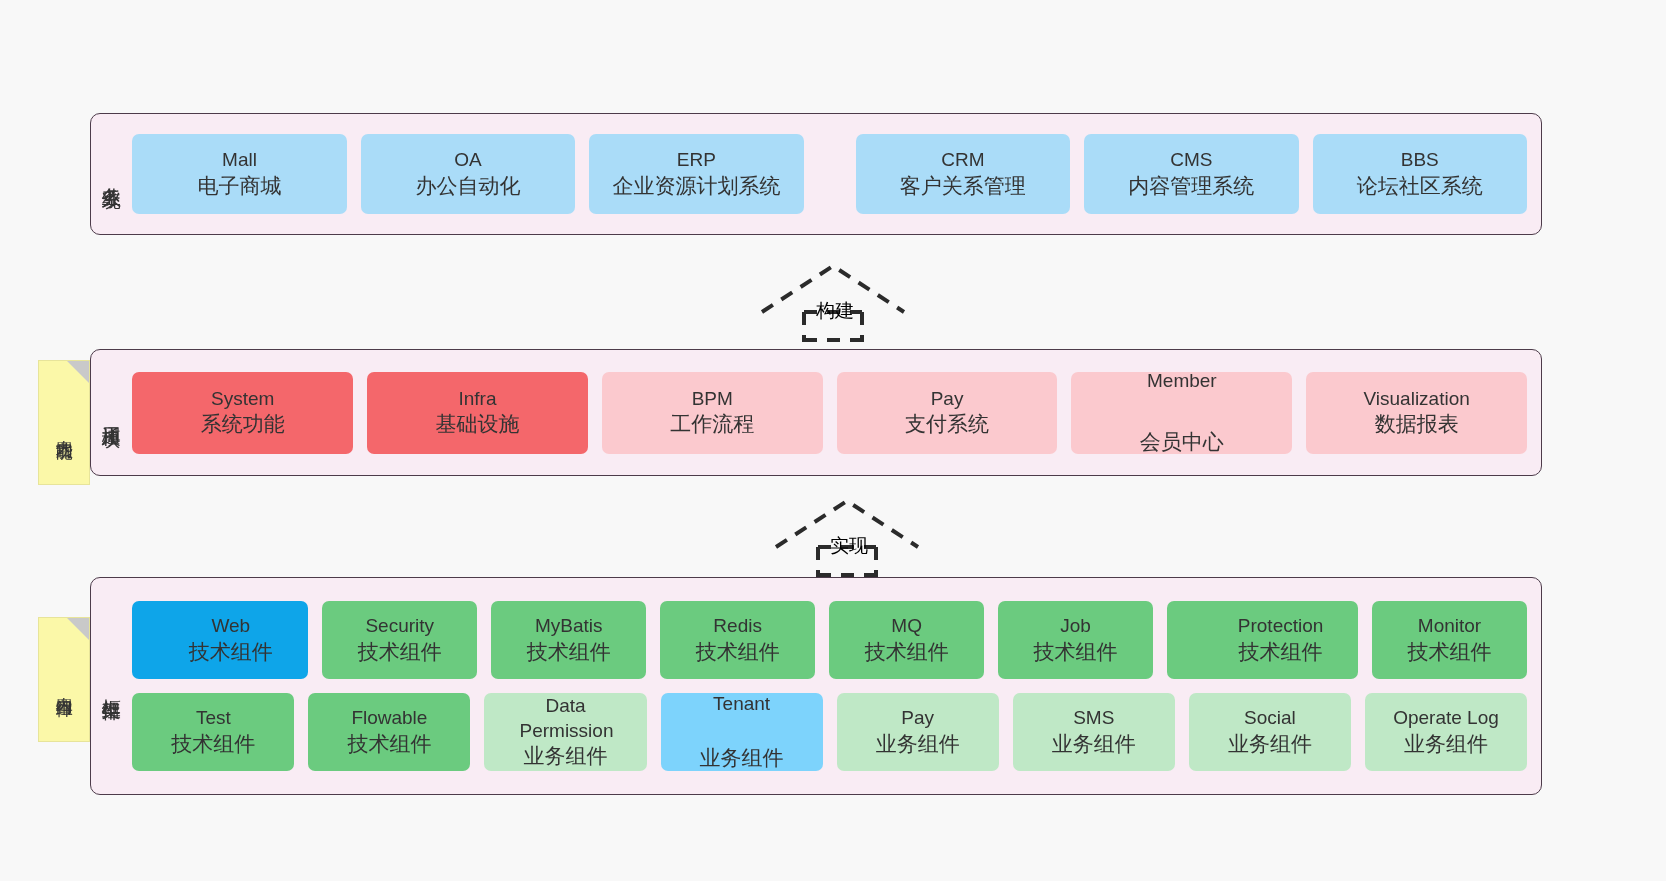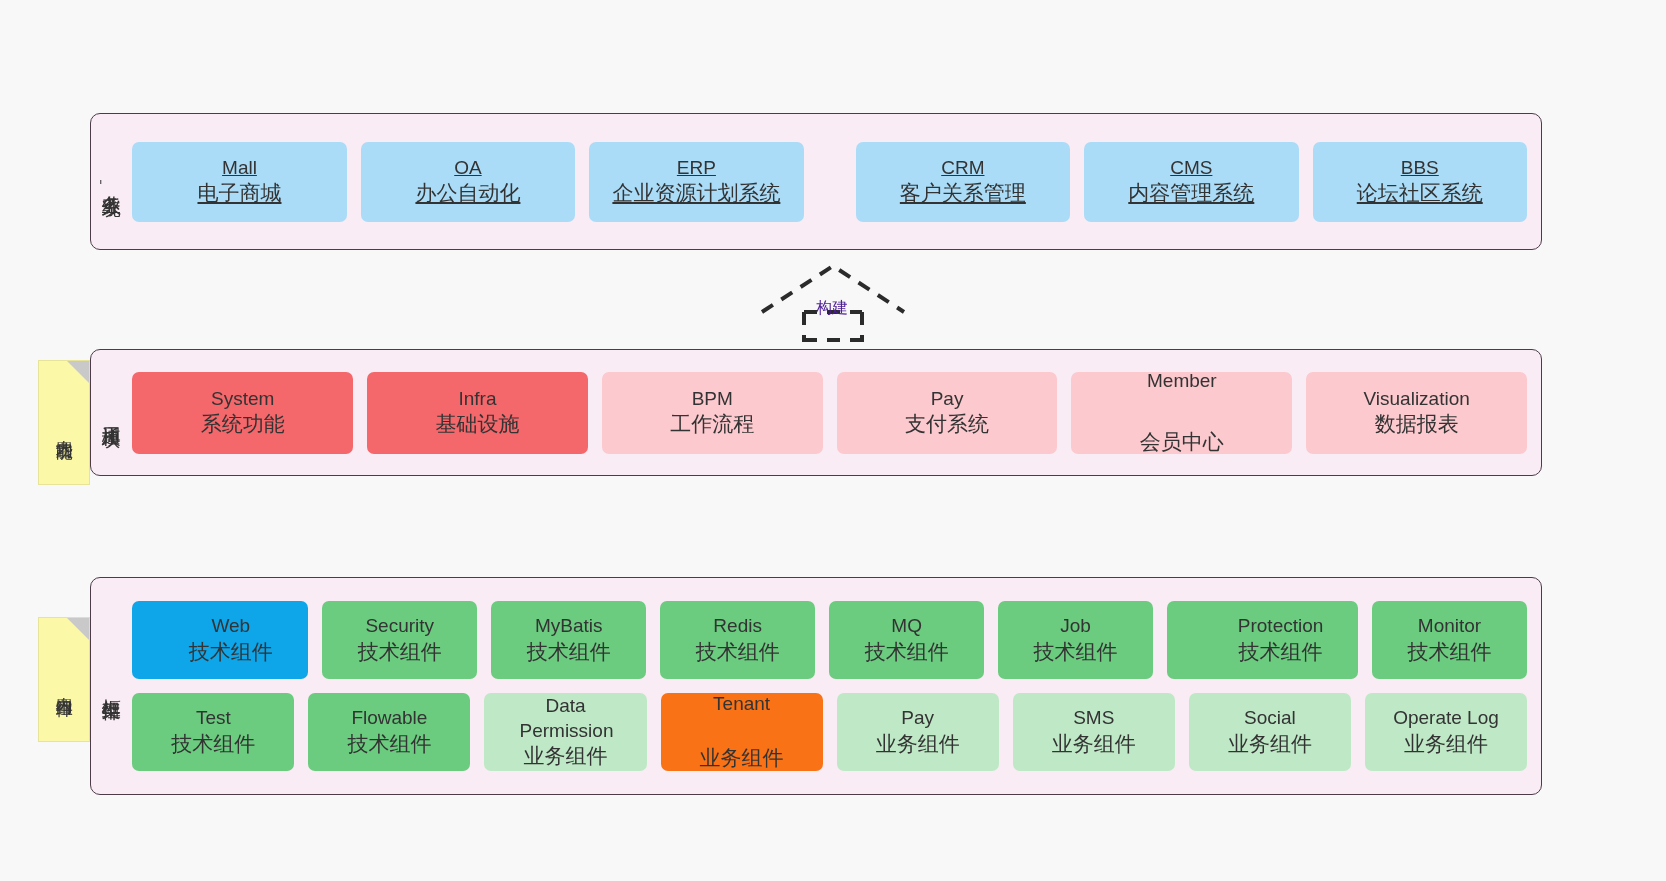--- a/index.html
+++ b/index.html
@@ -100,33 +100,33 @@
     width: 0; height: 0;
     border-left: 22px solid transparent;
     border-top: 22px solid #c9c9c9;
   }
 
   
   .arrow { position: absolute; }
   .arrow svg { display: block; overflow: visible; }
   .arrow-label {
     position: absolute;
-    font-size: 16px;
-    color: #4c1d95;
+    font-size: 19px;
+    color: #000000;
     background: transparent;
     white-space: nowrap;
     user-select: none;
   }
 </style>
 </head>
 <body>
 
 <div class="canvas">
 
-  <div class="layer" style="left:90px; top:113px; width:1452px; height:137px;text-decoration:underline;">
+  <div class="layer" style="left:90px; top:113px; width:1452px; height:122px;">
     <div class="layer-title">业务系统</div>
     <div class="layer-body">
       <div class="row">
         <div class="box h-biz" style="background:#aadcf8;">
           <div class="b-title">Mall</div>
           <div class="b-sub">电子商城</div>
         </div>
         <div class="box h-biz" style="background:#aadcf8;">
           <div class="b-title">OA</div>
           <div class="b-sub">办公自动化</div>
@@ -192,20 +192,30 @@
           <div class="b-sub">会员中心</div>
         </div>
         <div class="box h-mod" style="background:#fbc9ce;">
           <div class="b-title">Visualization</div>
           <div class="b-sub">数据报表</div>
         </div>
       </div>
     </div>
   </div>
 
+  <div class="arrow" style="left:772px; top:497px; width:150px; height:80px;">
+    <svg width="150" height="80" viewBox="0 0 150 80">
+      <path d="M 4 50 L 75 4 L 146 50" fill="none" stroke="#2b2b2b" stroke-width="4" stroke-dasharray="13 10" stroke-linecap="butt"></path>
+      <path d="M 46 50 L 104 50" fill="none" stroke="#2b2b2b" stroke-width="4" stroke-dasharray="13 10"></path>
+      <path d="M 46 50 L 46 80" fill="none" stroke="#2b2b2b" stroke-width="4" stroke-dasharray="13 10"></path>
+      <path d="M 104 50 L 104 80" fill="none" stroke="#2b2b2b" stroke-width="4" stroke-dasharray="13 10"></path>
+      <path d="M 46 78 L 104 78" fill="none" stroke="#2b2b2b" stroke-width="4" stroke-dasharray="13 10"></path>
+    </svg>
+    <div class="arrow-label" style="left:58px; top:36px;">实现</div>
+  </div>
 
   <div class="note" style="left:38px; top:617px; width:52px; height:125px;">
     <div class="note-fold"></div>
     <div class="note-text">内置组件</div>
   </div>
 
   <div class="layer" style="left:90px; top:577px; width:1452px; height:218px;">
     <div class="layer-title">框架组件</div>
     <div class="layer-body">
 
@@ -250,21 +260,21 @@
           <div class="b-sub">技术组件</div>
         </div>
         <div class="box h-comp" style="background:#6bcb7f;">
           <div class="b-title">Flowable</div>
           <div class="b-sub">技术组件</div>
         </div>
         <div class="box h-comp" style="background:#bfe8c6;">
           <div class="b-title" style="max-width:92px;">Data Permission</div>
           <div class="b-sub">业务组件</div>
         </div>
-        <div class="box h-comp" style="background:#f97316;gap:28px;">
+        <div class="box h-comp" style="background:#7dd3fc;gap:28px;">
           <div class="b-title">Tenant</div>
           <div class="b-sub">业务组件</div>
         </div>
         <div class="box h-comp" style="background:#bfe8c6;">
           <div class="b-title">Pay</div>
           <div class="b-sub">业务组件</div>
         </div>
         <div class="box h-comp" style="background:#bfe8c6;">
           <div class="b-title">SMS</div>
           <div class="b-sub">业务组件</div>

